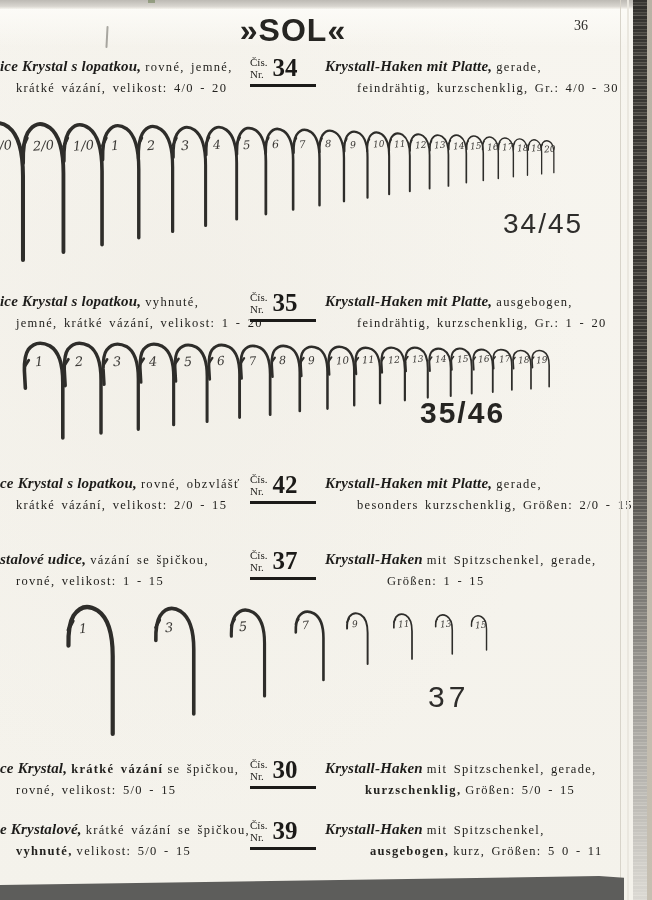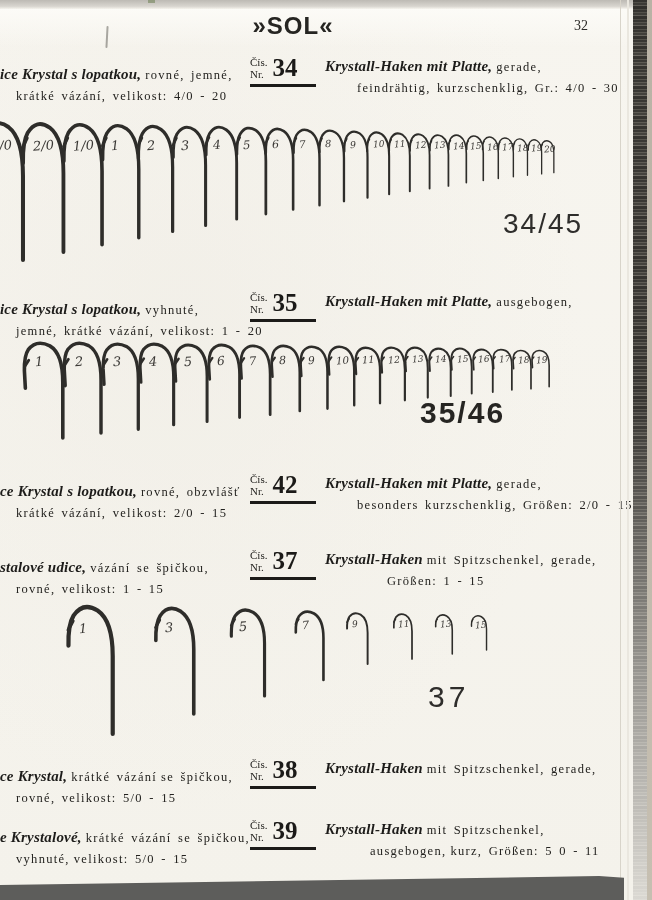--- a/index.html
+++ b/index.html
@@ -26,33 +26,33 @@
       background:linear-gradient(to bottom,#b9b2a5,#c6bfb1);}
   .bottom-band{position:absolute;left:0;top:874px;width:624px;height:26px;background:#5d5d5b;
       clip-path:polygon(0 42%,96% 8%,100% 14%,100% 100%,0 100%);}
   .stray-mark{position:absolute;left:106px;top:26px;width:2px;height:22px;
       background:rgba(70,68,62,0.45);transform:rotate(3deg);border-radius:2px;}
   .speck{position:absolute;left:148px;top:0;width:7px;height:3px;background:rgba(110,128,82,0.55);}
 
   
   .brand{position:absolute;left:218px;top:12px;width:150px;text-align:center;
       font-family:"Liberation Sans","DejaVu Sans",sans-serif;font-weight:bold;
-      font-size:24px;letter-spacing:1px;color:#262522;}
+      font-size:32px;letter-spacing:1px;color:#262522;}
   .pageno{position:absolute;left:574px;top:18px;font-size:14px;color:#2b2a27;}
 
   
   .entry{position:absolute;left:0;width:652px;}
-  .cz{position:absolute;left:0;top:8px;width:250px;}
+  .cz{position:absolute;left:0;top:0;width:250px;}
   .de{position:absolute;left:325px;top:0;width:295px;}
   .l1,.l2{white-space:nowrap;line-height:21px;height:21px;}
   .l2{padding-left:16px;}
   .de .l2{padding-left:32px;}
   .nm{font-style:italic;font-weight:600;font-size:15px;letter-spacing:0.2px;}
   .sp{font-size:12.5px;letter-spacing:1.3px;word-spacing:2px;color:#23221f;}
-  .bd{font-weight:normal;}
+  .bd{font-weight:bold;}
   .num{position:absolute;left:250px;top:0;width:72px;}
   .numrow{display:flex;align-items:flex-start;}
   .cisnr{font-size:11px;line-height:12px;text-align:left;padding-top:1px;color:#23221f;}
   .bignum{font-size:25px;line-height:26px;font-weight:bold;margin-left:5px;color:#1b1a18;}
   .rule{width:66px;height:3px;background:#1c1b19;margin-top:3px;}
 
   
   .hookrow{position:absolute;left:0;width:652px;}
   .hook{position:absolute;}
   .hook svg{overflow:visible;display:block;}
@@ -65,21 +65,21 @@
 <body>
 
 <div class="page">
 
   <div class="top-strip"></div>
   <div class="top-white"></div>
   <div class="speck"></div>
   <div class="stray-mark"></div>
 
   <div class="brand">»SOL«</div>
-  <div class="pageno">32</div>
+  <div class="pageno">36</div>
 
   <div class="entry" style="top:55px">
     <div class="cz">
       <div class="l1"><i class="nm">ice Krystal s lopatkou,</i> <b class="sp bd"></b> <span class="sp">rovné, jemné,</span></div>
       <div class="l2"><b class="sp bd"></b> <span class="sp">krátké vázání, velikost: 4/0 - 20</span></div>
     </div>
     <div class="num">
       <div class="numrow">
           <div class="cisnr">
             <div>Čís.</div>
@@ -105,20 +105,21 @@
           <div class="cisnr">
             <div>Čís.</div>
             <div>Nr.</div>
           </div>
           <div class="bignum">35</div>
         </div>
       <div class="rule"></div>
     </div>
     <div class="de">
       <div class="l1"><i class="nm">Krystall-Haken mit Platte,</i> <span class="sp">ausgebogen,</span></div>
+      <div class="l2"><b class="sp bd"></b> <span class="sp">feindrähtig, kurzschenklig, Gr.: 1 - 20</span></div>
     </div>
   </div>
 
   <div class="entry" style="top:472px">
     <div class="cz">
       <div class="l1"><i class="nm">ce Krystal s lopatkou,</i> <b class="sp bd"></b> <span class="sp">rovné, obzvlášť</span></div>
       <div class="l2"><b class="sp bd"></b> <span class="sp">krátké vázání, velikost: 2/0 - 15</span></div>
     </div>
     <div class="num">
       <div class="numrow">
@@ -161,26 +162,27 @@
     <div class="cz">
       <div class="l1"><i class="nm">ce Krystal,</i> <b class="sp bd">krátké vázání</b> <span class="sp">se špičkou,</span></div>
       <div class="l2"><b class="sp bd"></b> <span class="sp">rovné, velikost: 5/0 - 15</span></div>
     </div>
     <div class="num">
       <div class="numrow">
           <div class="cisnr">
             <div>Čís.</div>
             <div>Nr.</div>
           </div>
-          <div class="bignum">38</div>
+          <div class="bignum">30</div>
         </div>
       <div class="rule"></div>
     </div>
     <div class="de">
       <div class="l1"><i class="nm">Krystall-Haken</i> <span class="sp">mit Spitzschenkel, gerade,</span></div>
+      <div class="l2" style="padding-left:40px"><b class="sp bd">kurzschenklig,</b> <span class="sp">Größen: 5/0 - 15</span></div>
     </div>
   </div>
 
   <div class="entry" style="top:818px">
     <div class="cz">
       <div class="l1"><i class="nm">e Krystalové,</i> <b class="sp bd"></b> <span class="sp">krátké vázání se špičkou,</span></div>
       <div class="l2"><b class="sp bd">vyhnuté,</b> <span class="sp">velikost: 5/0 - 15</span></div>
     </div>
     <div class="num">
       <div class="numrow">

